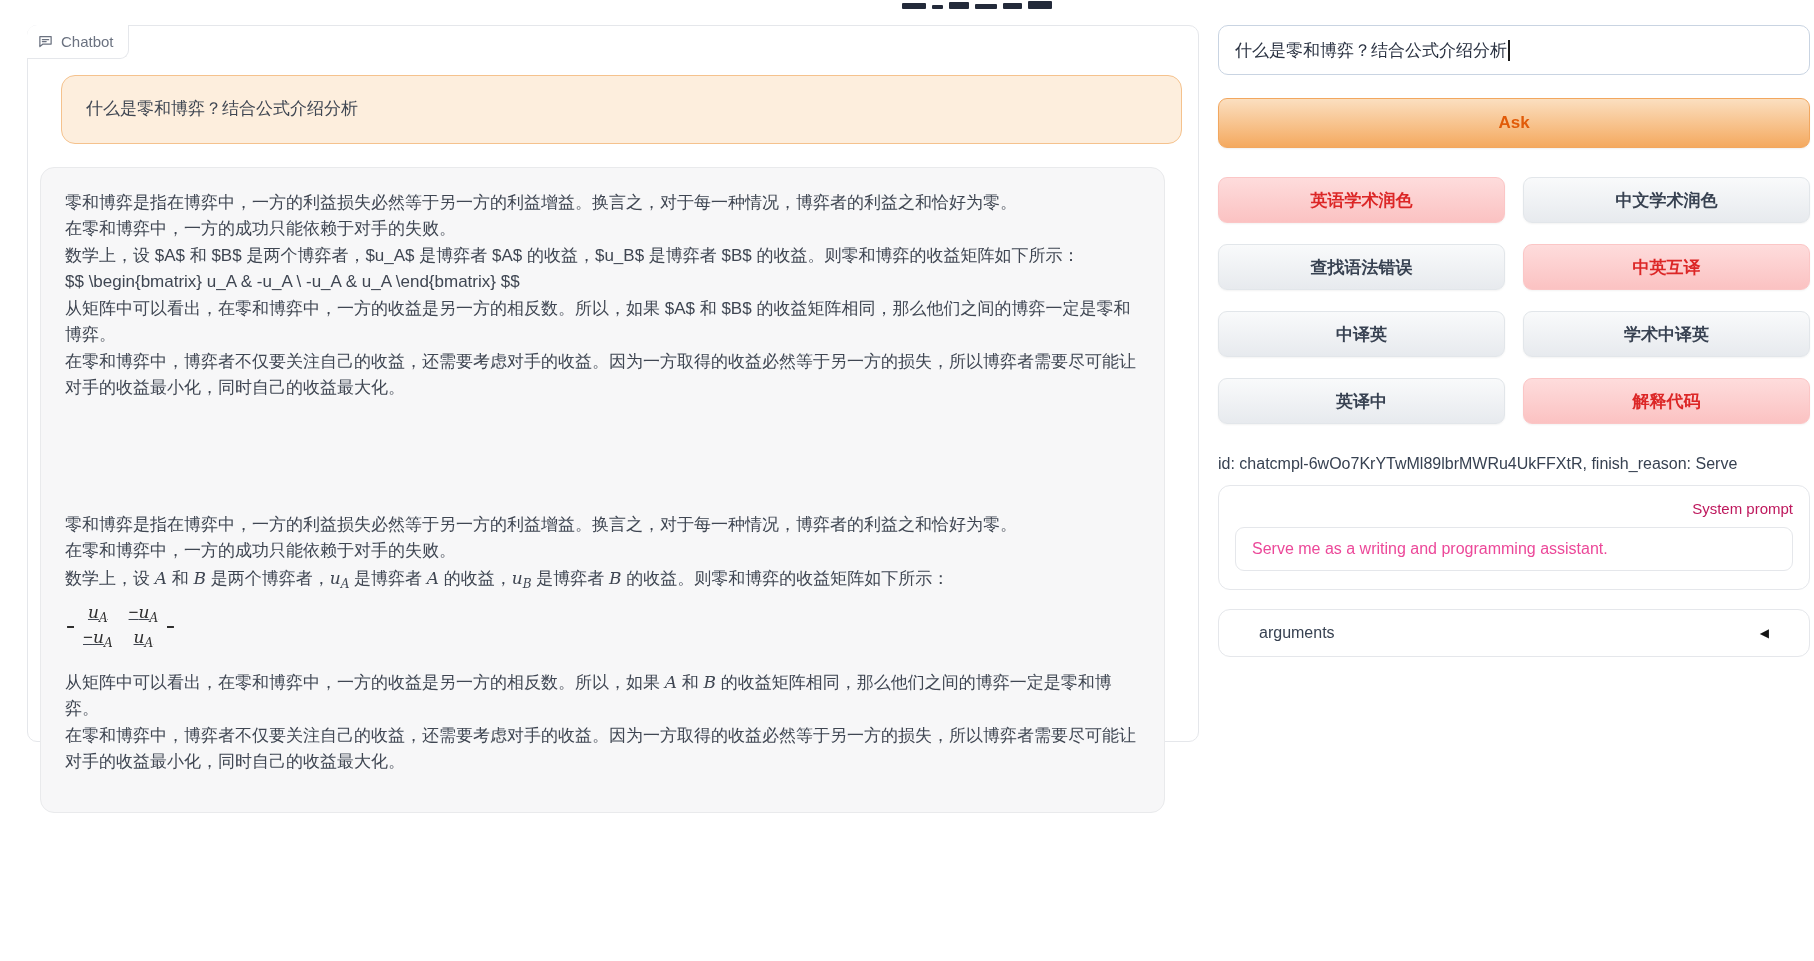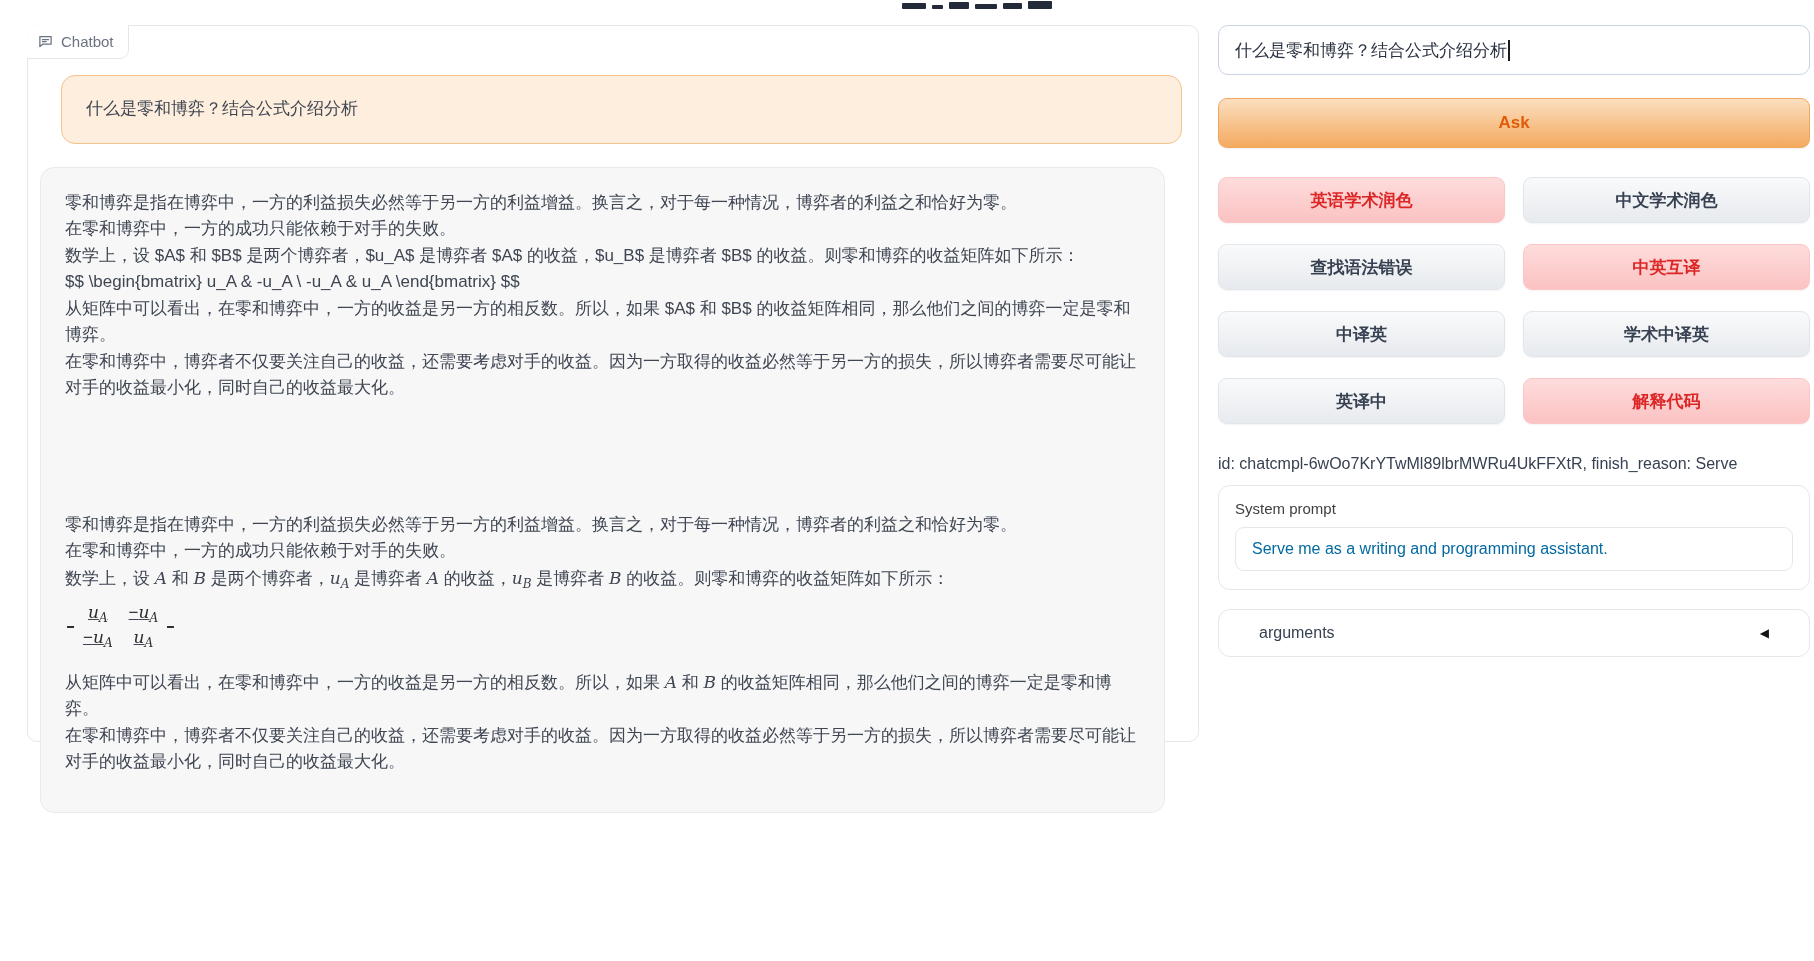--- a/index.html
+++ b/index.html
@@ -54,23 +54,23 @@
 
   .btn-grid { margin-top:29px; display:grid; grid-template-columns:1fr 1fr; column-gap:18px; row-gap:21px; }
   .quick { height:46px; border-radius:9px; font-size:17px; font-weight:700; font-family:inherit;
     cursor:pointer; box-shadow:0 1px 2px rgba(0,0,0,.05); }
   .quick.gray   { background:linear-gradient(180deg,#f9fafb 0%,#e7eaee 100%); color:#374151; border:1px solid #e2e6ea; }
   .quick.accent { background:linear-gradient(180deg,#fedcdc 0%,#fbc2c2 100%); color:#dc2626; border:1px solid #fbc6c6; }
 
   .meta-line { margin-top:31px; font-size:16px; color:#374151; }
 
   .group { margin-top:12px; border:1.5px solid #e5e7eb; border-radius:12px; padding:14px 16px 18px; background:#fff; }
-  .group-label { color:#404040; font-size:15px; margin-bottom:10px; }
+  .group-label { color:#be185d; font-size:15px; margin-bottom:10px;text-align:right; }
   .text-input { height:44px; border:1.5px solid #e5e7eb; border-radius:9px; display:flex; align-items:center;
-    padding:0 16px; font-size:16px; color:#0369a1; background:#fff; cursor:text; }
+    padding:0 16px; font-size:16px; color:#ec4899; background:#fff; cursor:text; }
 
   .accordion { margin-top:19px; border:1.5px solid #e5e7eb; border-radius:12px; height:48px;
     display:flex; align-items:center; justify-content:space-between; padding:0 40px;
     font-size:16px; color:#374151; background:#fff; cursor:pointer; }
   .accordion .arrow { font-size:12px; color:#141414; }
 </style>
 </head>
 <body>
 
 <div class="page">

